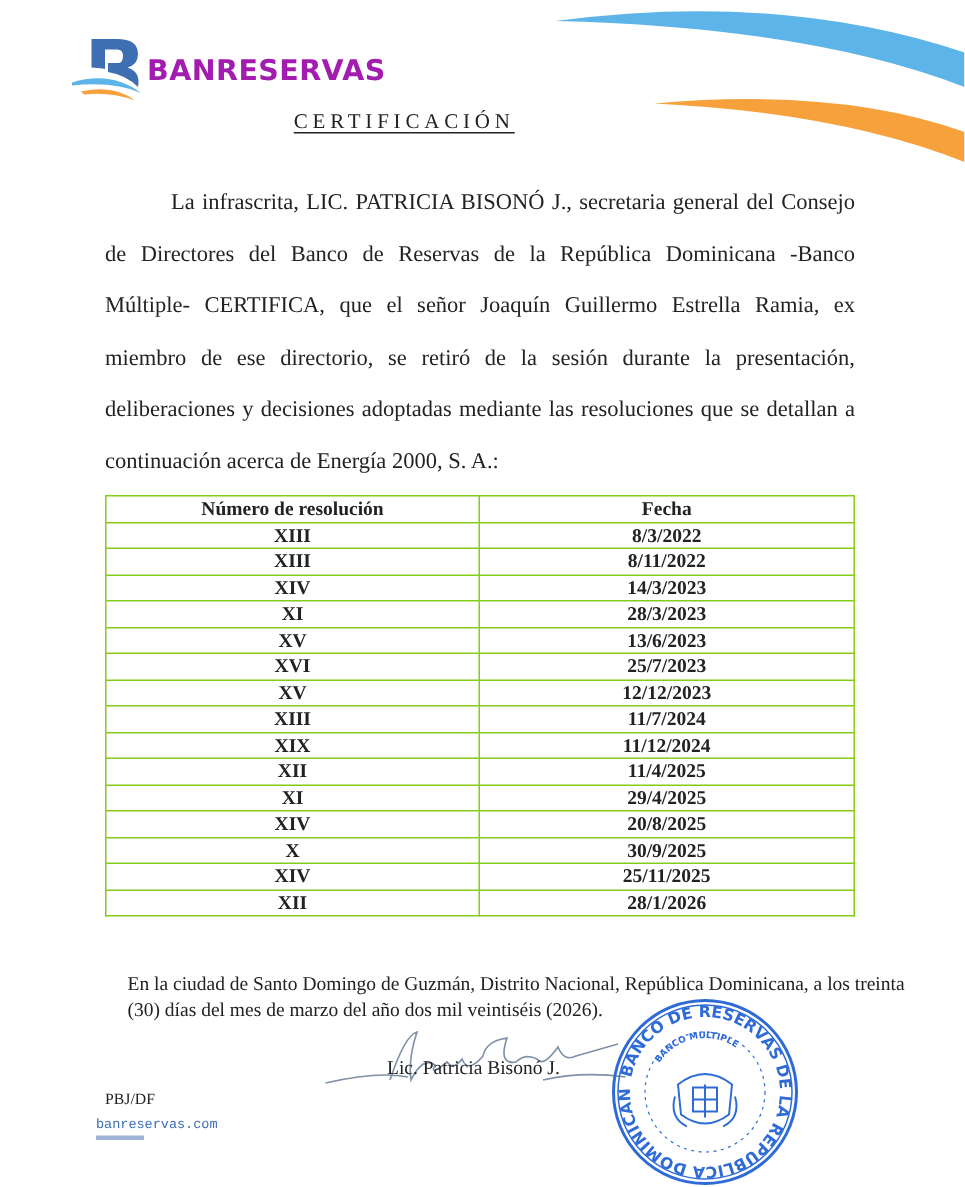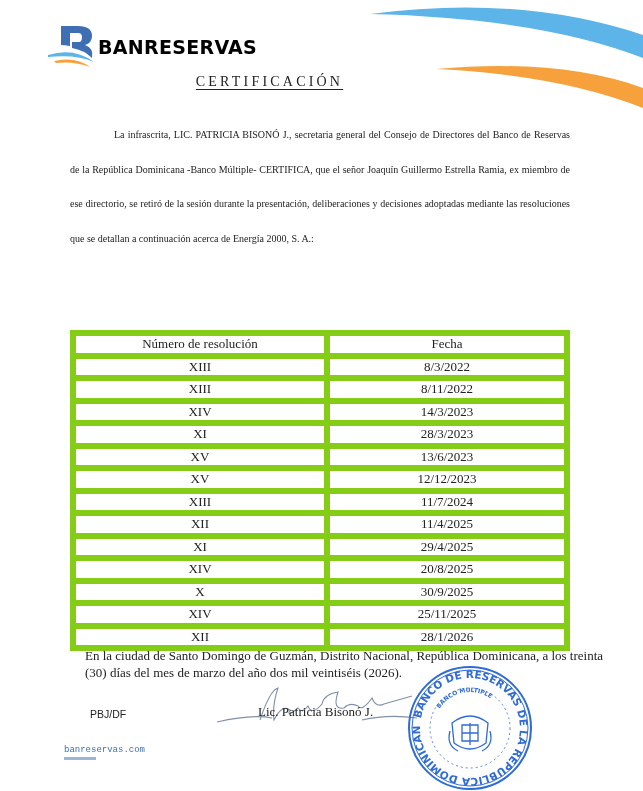--- a/index.html
+++ b/index.html
@@ -1,38 +1,38 @@
 <!DOCTYPE html>
 <html><head>
 <meta charset="utf-8">
 <style>
   html, body { margin:0; padding:0; background:#ffffff; }
   body { width:643px; height:791px; position:relative; overflow:hidden;
          font-family:"DejaVu Serif","Liberation Serif",serif; color:#222; }
   .swoosh { position:absolute; left:0; top:0; width:643px; height:110px; }
   .logo { position:absolute; left:46px; top:22px; width:200px; height:50px; }
   .logo-text { position:absolute; left:98px; top:36px; font-family:"DejaVu Sans","Liberation Sans",sans-serif;
-               font-weight:bold; font-size:19px; color:#000000; letter-spacing:0.3px; }
+               font-weight:bold; font-size:19px; color:#a21caf; letter-spacing:0.3px; }
   .title { position:absolute; left:0; width:539px; top:74px; text-align:center;
            font-family:"Liberation Serif",serif; font-size:14px; letter-spacing:3.2px; }
   .title span { text-decoration:underline; text-underline-offset:3px; }
   .para { position:absolute; left:70px; width:500px; top:118px;
-          font-family:"Liberation Serif",serif; font-size:10px; line-height:34.6px;
+          font-family:"Liberation Serif",serif; font-size:15px; line-height:34.6px;
           text-align:justify; text-indent:44px; }
   table.res { position:absolute; left:70px; top:330px; width:500px; border-collapse:collapse;
               font-family:"Liberation Serif",serif; font-size:13px; }
-  table.res td, table.res th { border:6px solid #84cc16; height:16.5px; padding:0; text-align:center;
-              font-weight:normal; line-height:16px; }
+  table.res td, table.res th { border:1px solid #84cc16; height:16.5px; padding:0; text-align:center;
+              font-weight:bold; line-height:16px; }
   table.res th.c1, table.res td.c1 { width:248px; }
   .closing { position:absolute; left:70px; width:520px; top:632px;
              font-family:"Liberation Serif",serif; font-size:13px; line-height:17px; }
   .sig { position:absolute; left:212px; top:684px; width:210px; height:48px; }
   .signame { position:absolute; left:258px; top:704px; font-family:Liberation Serif, serif; font-size:13px; }
   .seal { position:absolute; left:406px; top:665px; width:128px; height:126px; }
-  .initials { position:absolute; left:70px; top:708px; font-family:Liberation Sans, sans-serif; font-size:10.5px;margin-left:20px; }
+  .initials { position:absolute; left:70px; top:728px; font-family:Liberation Serif, serif; font-size:10.5px; }
   .web { position:absolute; left:64px; top:745px; font-family:Liberation Mono, monospace;
          font-size:9px; color:#3e6fb2; }
   .rnc { position:absolute; left:64px; top:757px; width:32px; height:3px; background:#9fb3d6; }
 </style>
 </head>
 <body>
 
 <svg class="swoosh" viewBox="0 0 643 110">
   <path d="M370 14 Q520 -6 643 35 L643 58 Q540 18 370 14 Z" fill="#5cb4e8"></path>
   <path d="M436 69 Q560 58 643 88 L643 108 Q560 75 436 69 Z" fill="#f6a13c"></path>
@@ -73,26 +73,34 @@
       </tr>
       <tr>
         <td class="c1">XI</td>
         <td>28/3/2023</td>
       </tr>
       <tr>
         <td class="c1">XV</td>
         <td>13/6/2023</td>
       </tr>
       <tr>
+        <td class="c1">XVI</td>
+        <td>25/7/2023</td>
+      </tr>
+      <tr>
         <td class="c1">XV</td>
         <td>12/12/2023</td>
       </tr>
       <tr>
         <td class="c1">XIII</td>
         <td>11/7/2024</td>
+      </tr>
+      <tr>
+        <td class="c1">XIX</td>
+        <td>11/12/2024</td>
       </tr>
       <tr>
         <td class="c1">XII</td>
         <td>11/4/2025</td>
       </tr>
       <tr>
         <td class="c1">XI</td>
         <td>29/4/2025</td>
       </tr>
       <tr>

